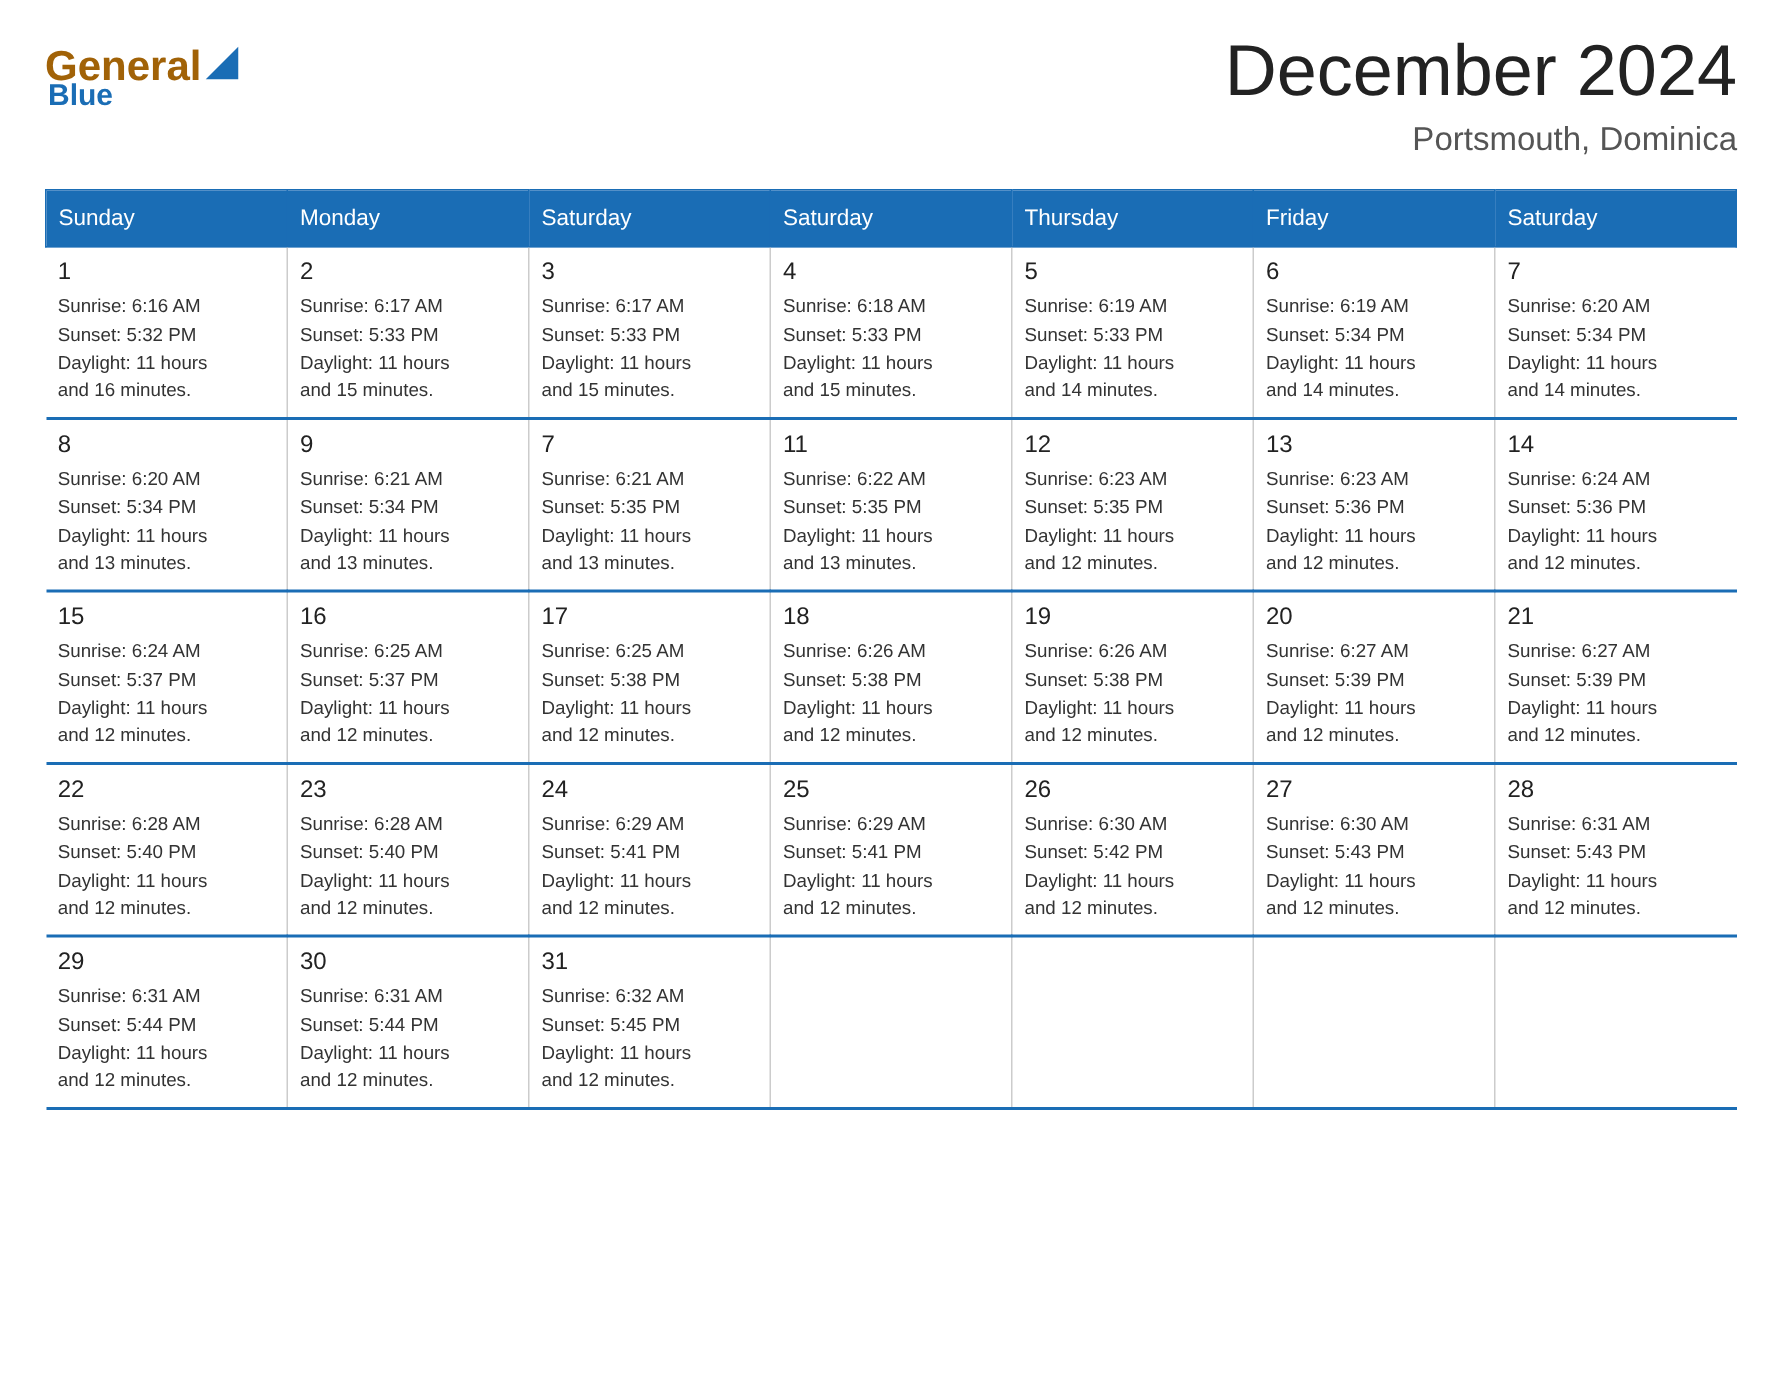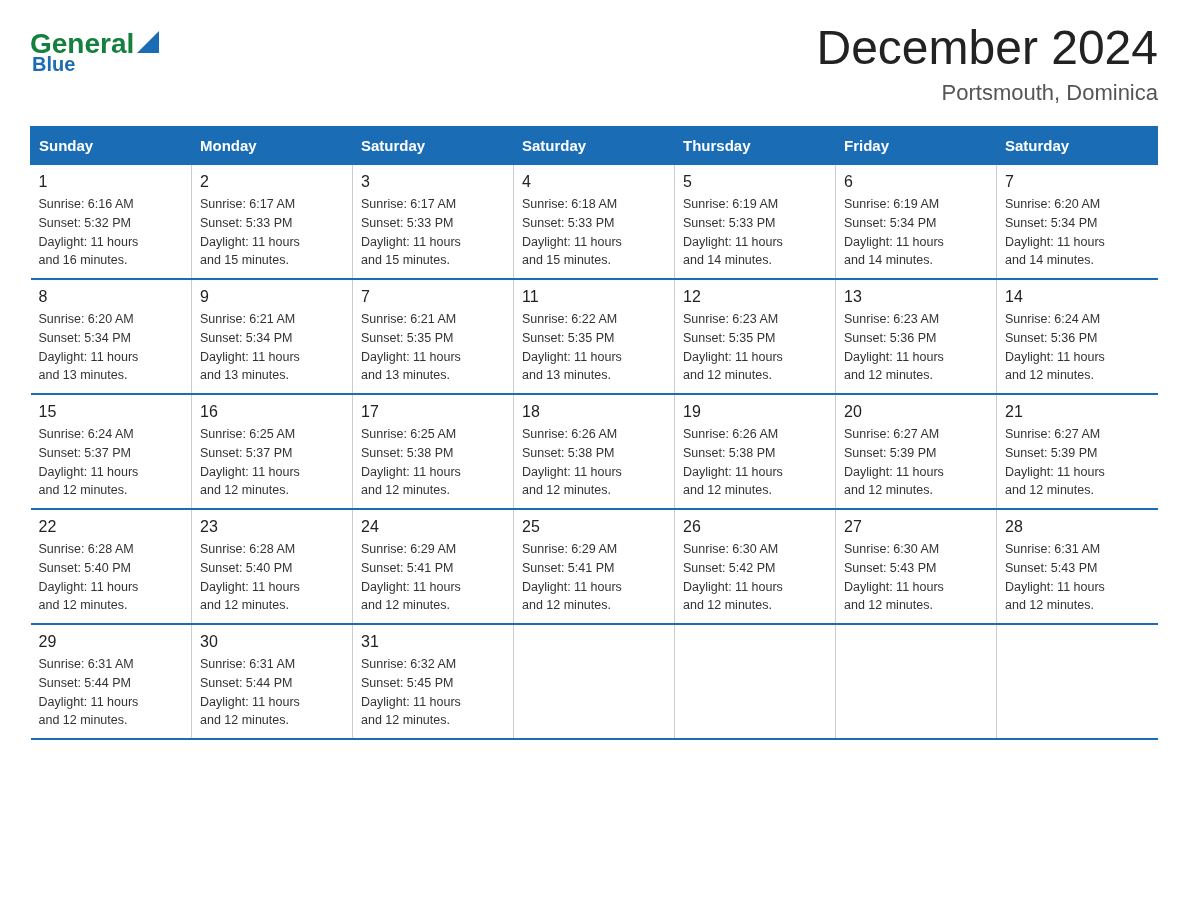--- a/index.html
+++ b/index.html
@@ -17,21 +17,21 @@
       margin-bottom: 20px;
     }
     .logo {
       display: flex;
       align-items: center;
       margin-top: 10px;
     }
     .logo-text-general {
       font-size: 28px;
       font-weight: bold;
-      color: #15803d;
+      color: #a16207;
     }
     .logo-text-blue {
       font-size: 20px;
       font-weight: bold;
       color: #1a6db5;
     }
     .title-section {
       text-align: right;
     }
     .month-title {
@@ -48,21 +48,21 @@
       width: 100%;
       border-collapse: collapse;
       font-size: 13px;
     }
     thead tr th {
       background-color: #1a6db5;
       color: white;
       padding: 10px 8px;
       text-align: left;
       font-size: 15px;
-      font-weight: bold;
+      font-weight: normal;
       border: 1px solid #1a6db5;
     }
     tbody tr {
       border-bottom: 2px solid #1a6db5;
     }
     tbody tr td {
       padding: 8px 8px;
       vertical-align: top;
       border-right: 1px solid #ccc;
       background: #ffffff;

